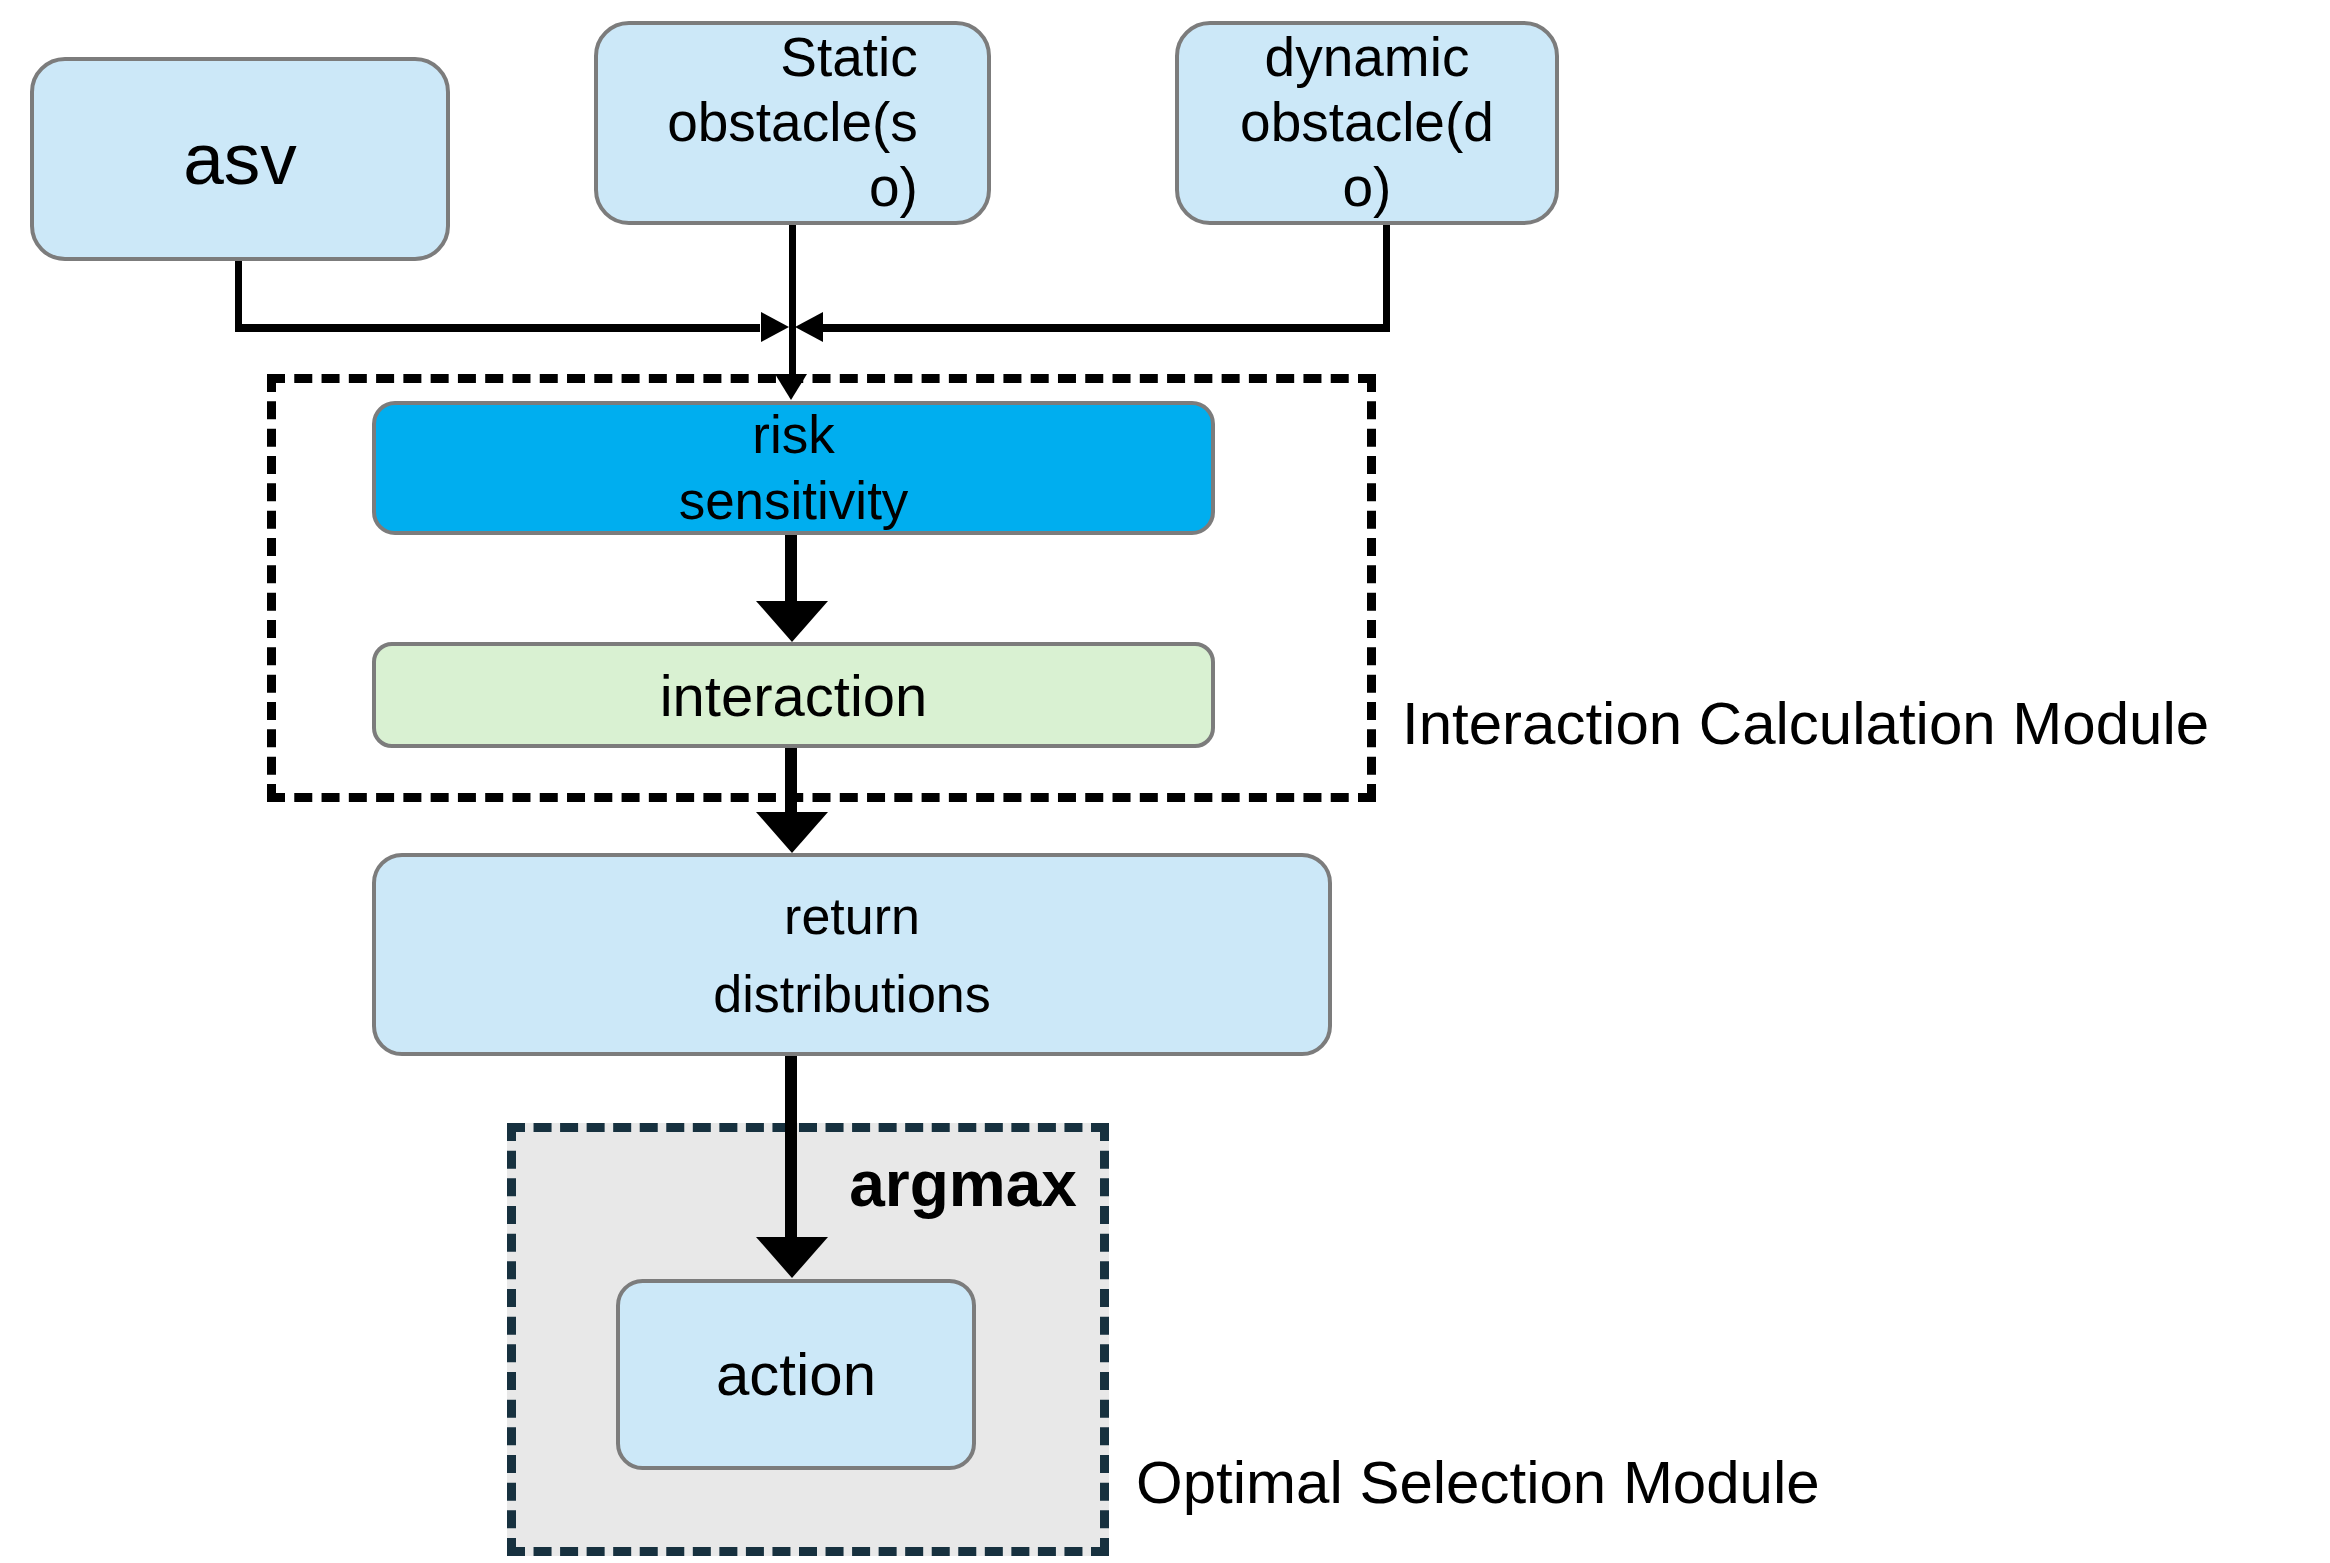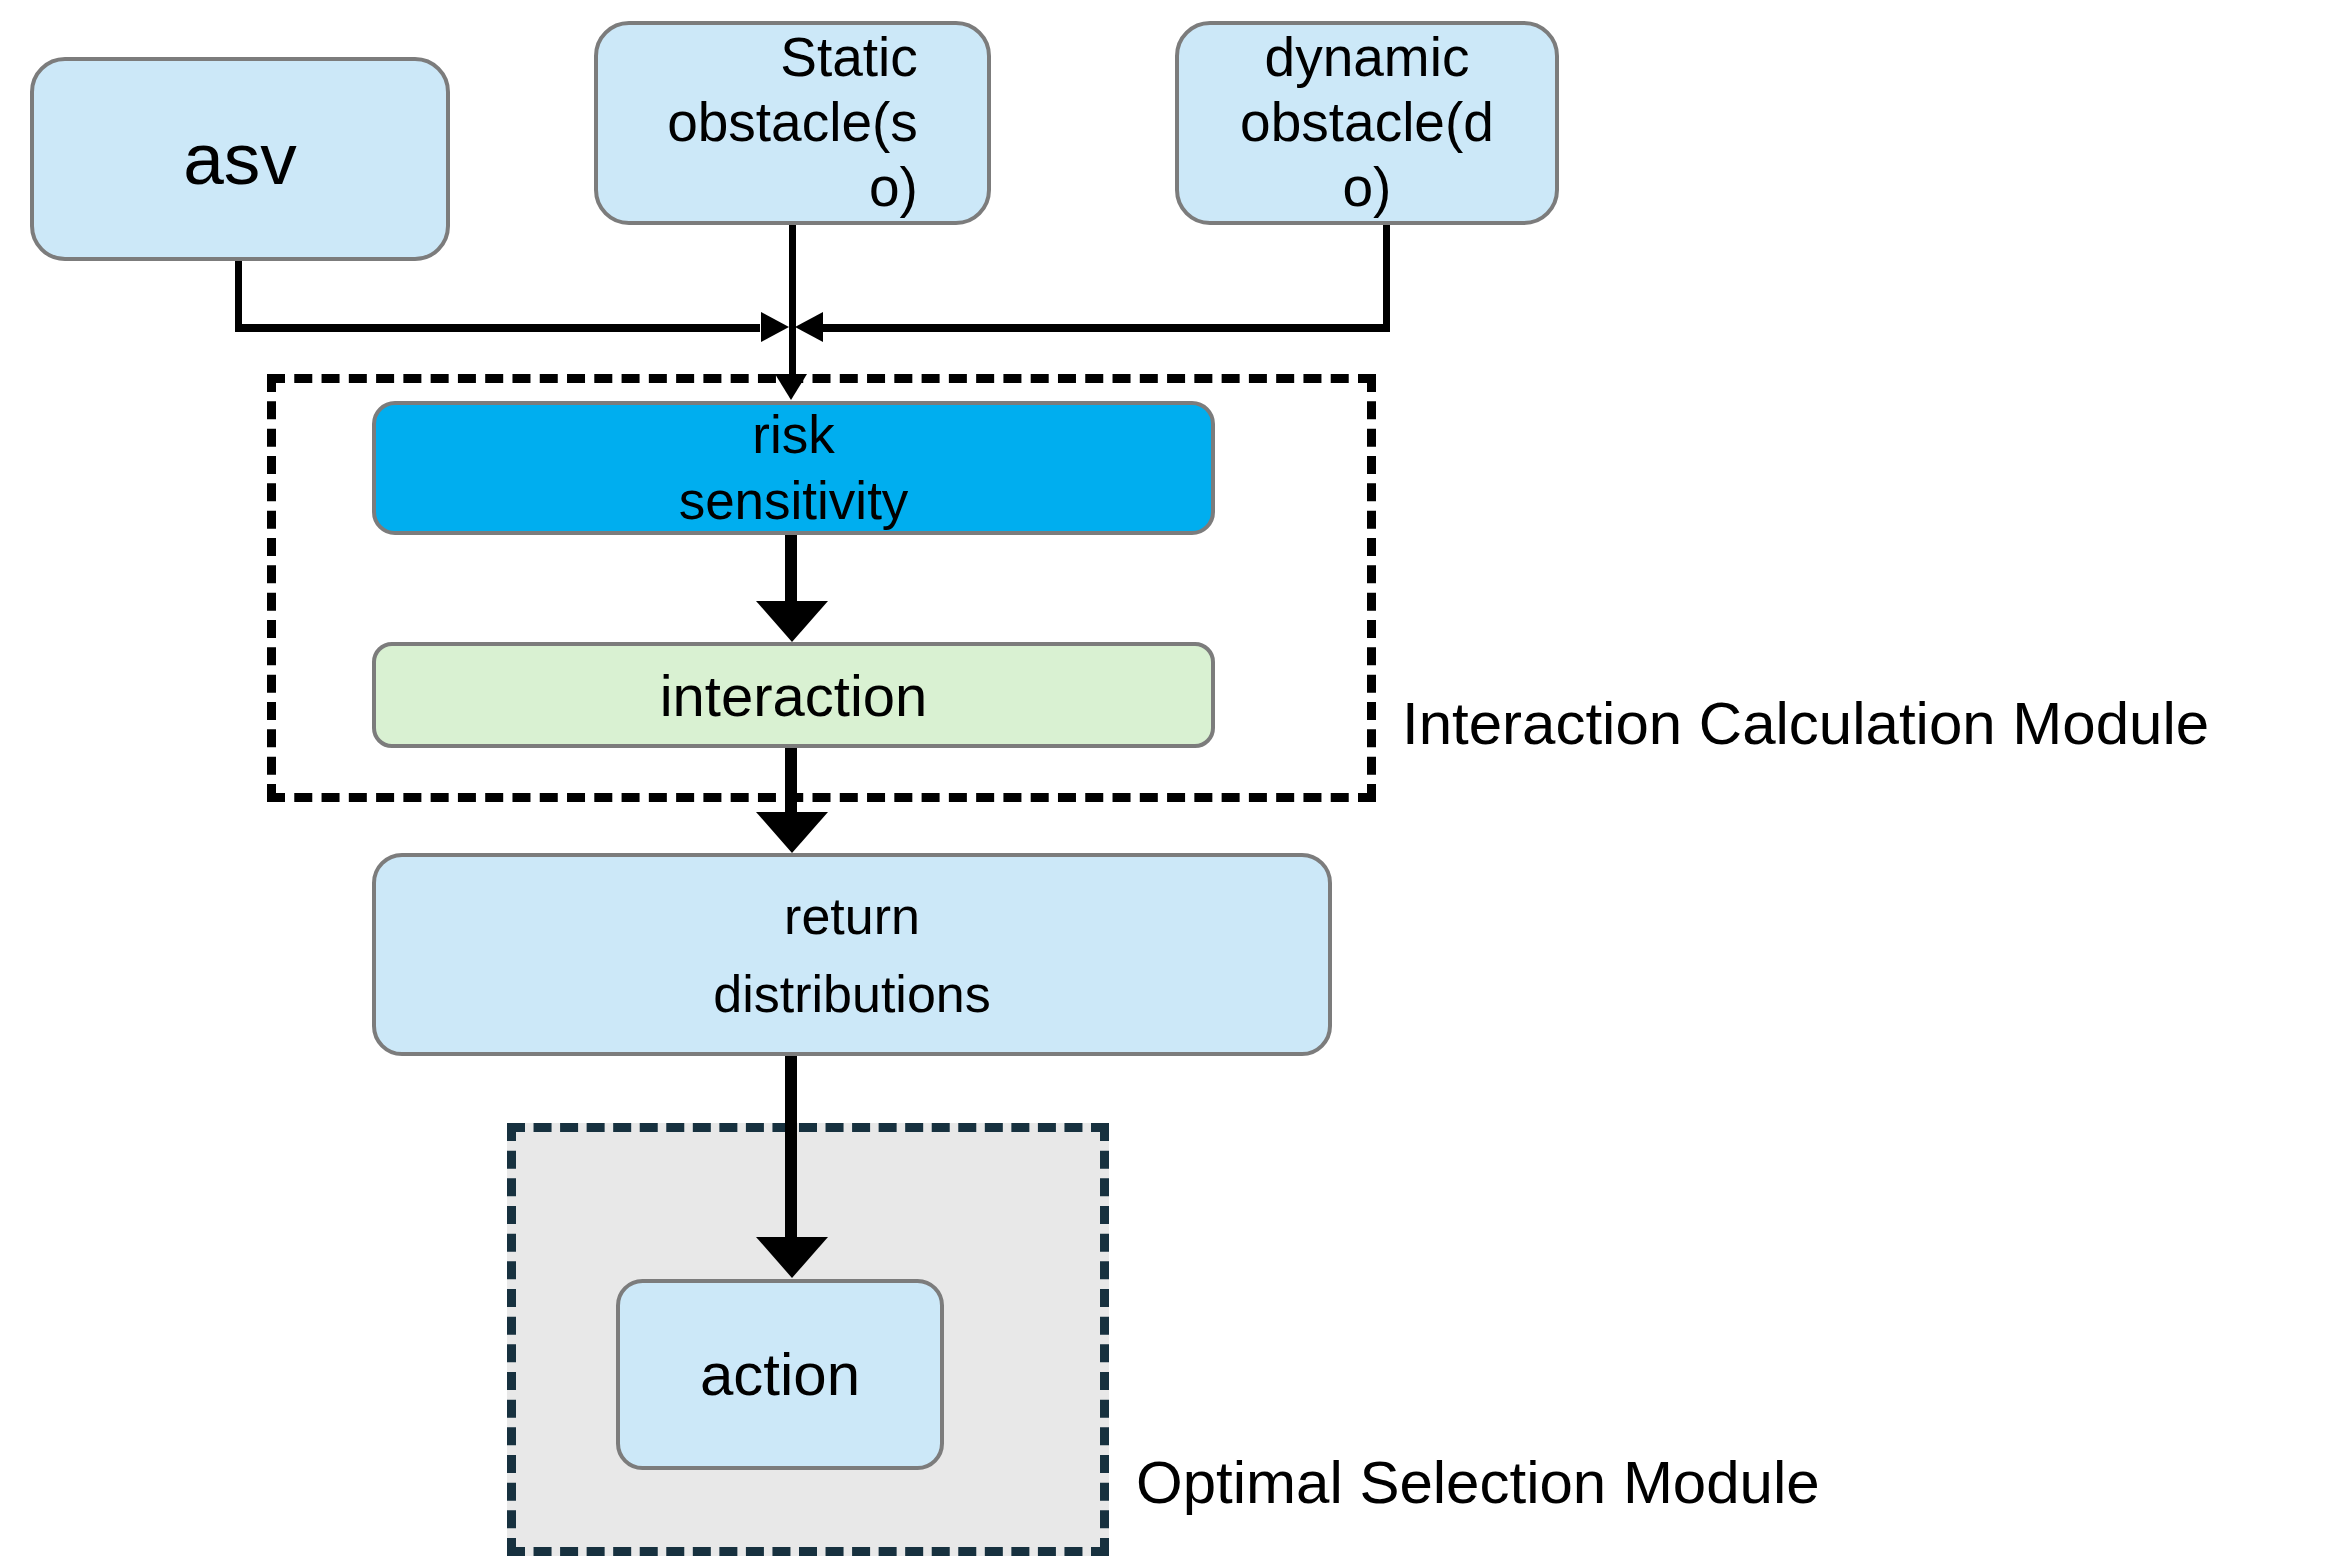--- a/index.html
+++ b/index.html
@@ -32,21 +32,21 @@
   .fill-lightblue { background:#CCE8F8; }
   .fill-azure     { background:#00AEEF;align-items:center; }
   .fill-green     { background:#D9F1D2; }
 
   #node-asv        { left:30px;   top:20.7px;   width:420px;  height:204px; border-radius:35px; font-size:73px;margin-top:36px; }
   #node-static     { left:594px;  top:20.7px;   width:397px;  height:204px; border-radius:35px; font-size:55px; line-height:65px;text-align:right; }
   #node-dynamic    { left:1175px; top:20.7px;   width:384px;  height:204px; border-radius:35px; font-size:55px; line-height:65px; }
   #node-risk       { left:372px;  top:401px;  width:843px; height:134px; border-radius:23px; font-size:53px; line-height:66px; }
   #node-interaction{ left:372px;  top:642px;  width:843px; height:106px; border-radius:20px; font-size:58px; }
   #node-return     { left:372px;  top:853px; width:960px; height:203px; border-radius:30px; font-size:52px; line-height:78px; }
-  #node-action     { left:616px;  top:1279px; width:328px;  height:191px; border-radius:26.5px; font-size:60px; }
+  #node-action     { left:616px;  top:1279px; width:360px;  height:191px; border-radius:26.5px; font-size:60px; }
 
   
   .free-label { position:absolute; z-index:4; white-space:nowrap; }
   #label-argmax { left:835px; top:1147px; width:256px; font-size:64px; font-weight:bold; text-align:center; }
   #label-icm    { left:1402px; top:689px;  font-size:60px; }
   #label-osm    { left:1136px; top:1448px; font-size:60px; }
 
   
   #stub-asv       { left:235px;  top:220px; width:7.4px;   height:112px; }
   #stub-dynamic   { left:1383px; top:220px; width:7.4px;   height:112px; }
@@ -112,17 +112,18 @@
     <span>interaction</span>
   </div>
   <div id="node-return" class="node fill-lightblue">
     <span>return
 distributions</span>
   </div>
   <div id="node-action" class="node fill-lightblue">
     <span>action</span>
   </div>
 
+  <div id="label-argmax" class="free-label">argmax</div>
   <div id="label-icm" class="free-label">Interaction Calculation Module</div>
   <div id="label-osm" class="free-label">Optimal Selection Module</div>
 
 </div>
 
 
 </body></html>

